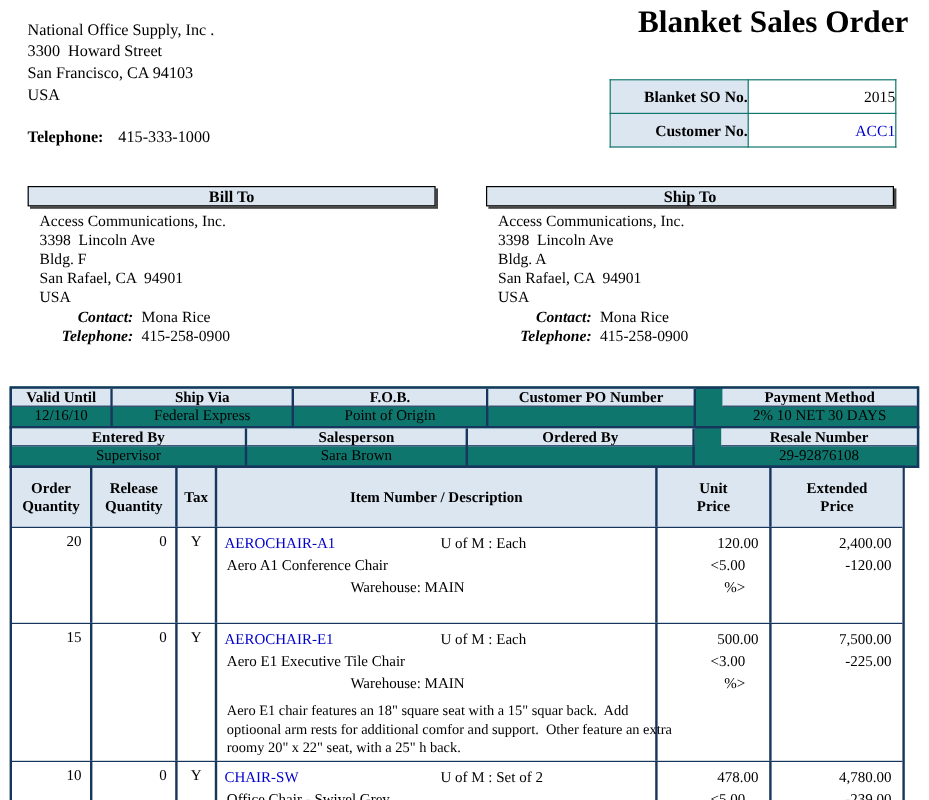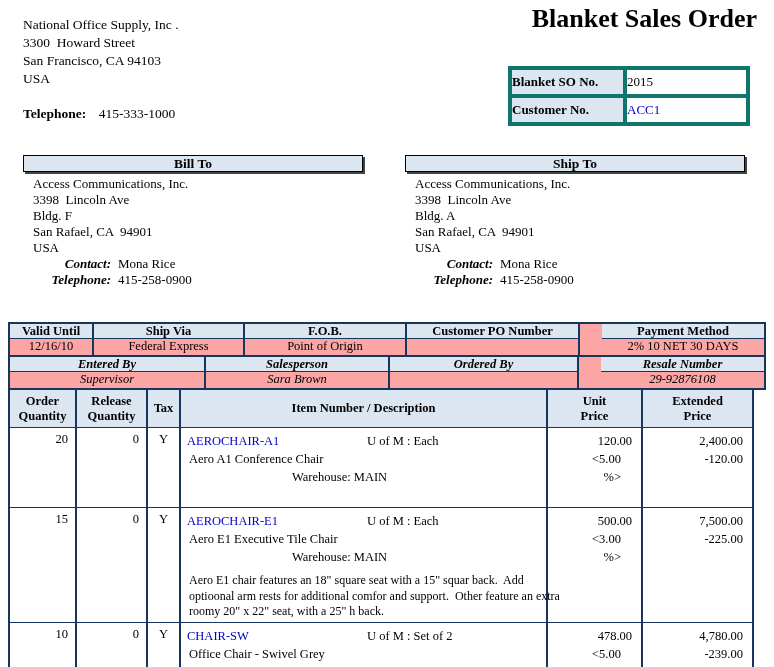--- a/index.html
+++ b/index.html
@@ -13,54 +13,54 @@
   
   .company { position:absolute; left:23px; top:16px; line-height:18px; font-size:13.5px; }
   .company .tel-line { margin-top:17px; }
   .blabel { font-weight:bold; }
 
   
   .doc-title { position:absolute; top:4px; right:17px; font-size:26px; font-weight:bold; }
 
   
   .so-table { position:absolute; left:508px; top:66px; border-collapse:collapse; }
-  .so-table td { border:4px solid #0f766e; height:28px; text-align:left; vertical-align:middle; font-size:13px; }
+  .so-table td { border:1px solid #0f766e; height:28px; text-align:right; vertical-align:middle; font-size:13px;padding-left:22px; }
   .so-table td.lbl { width:115px; background:#dce6f1; font-weight:bold; }
   .so-table td.val { width:123px; }
   .link { color:#0000cc; text-decoration:none; }
 
   
   .section-bar {
     position:absolute; top:155px; width:340px; height:17px; background:#dce6f1;
     border:1px solid #000; box-shadow:2px 2px 0 #444;
     text-align:center; font-weight:bold; font-size:13.5px; line-height:15px;
   }
   .bar-bill { left:23px; } .bar-ship { left:405px; }
 
   
   .addr { position:absolute; top:176px; line-height:16px; font-size:13px; }
   .addr-bill { left:33px; } .addr-ship { left:415px; }
   .addr .lbl-box { display:inline-block; width:78px; text-align:right; font-weight:bold; margin-right:7px;font-style:italic; }
 
   
-  .terms { position:absolute; left:8px; width:758px; display:grid; border:2px solid #17365d; background:#fca5a5; }
+  .terms { position:absolute; left:8px; width:758px; display:grid; border:2px solid #17365d; background:#0f766e; }
   .terms-a { top:322px; grid-template-columns:84px 151px 162px 173px auto; }
-  .terms-b { top:355px; grid-template-columns:196px 184px 189px auto;font-style:italic; }
+  .terms-b { top:355px; grid-template-columns:196px 184px 189px auto; }
   .terms .cell { border-right:2px solid #17365d; text-align:center; font-size:12.5px;
                  height:15px; line-height:14px; overflow:hidden; }
   .terms .cell:last-child,
   .terms .cell.lastcol { border-right:none;margin-left:22px; }
   .terms .hd { background:#dce6f1; font-weight:bold; border-bottom:1px solid #17365d; }
   .terms .vl { height:16px; line-height:15px; border-bottom:none; }
 
   
   .items { position:absolute; left:8px; top:388px; width:746px; height:300px;
            border:2px solid #17365d; border-bottom:none; }
   .igrid { display:grid; grid-template-columns:67px 71px 33px 367px 95px auto; }
-  .items-header { background:#dce6f1; height:38px; border-bottom:1px solid #17365d; }
+  .items-header { background:#dce6f1; height:50px; border-bottom:1px solid #17365d; }
   .items-header .hcell { border-right:2px solid #17365d; display:flex; align-items:center; justify-content:center;
                          text-align:center; font-weight:bold; font-size:12.5px; line-height:15px; white-space:pre-line; }
   .items-header .hcell:last-child { border-right:none; }
   .item-row { border-bottom:1px solid #17365d; }
   .item-row .cell { border-right:2px solid #17365d; font-size:12.5px; }
   .item-row .cell:last-child { border-right:none; }
   .c-qty  { text-align:right; padding:4px 7px 0 0; }
   .c-tax  { text-align:center; padding-top:4px; }
   .c-desc { position:relative; padding:4px 0 0 6px; }
   .dline  { line-height:18px; white-space:pre; }

